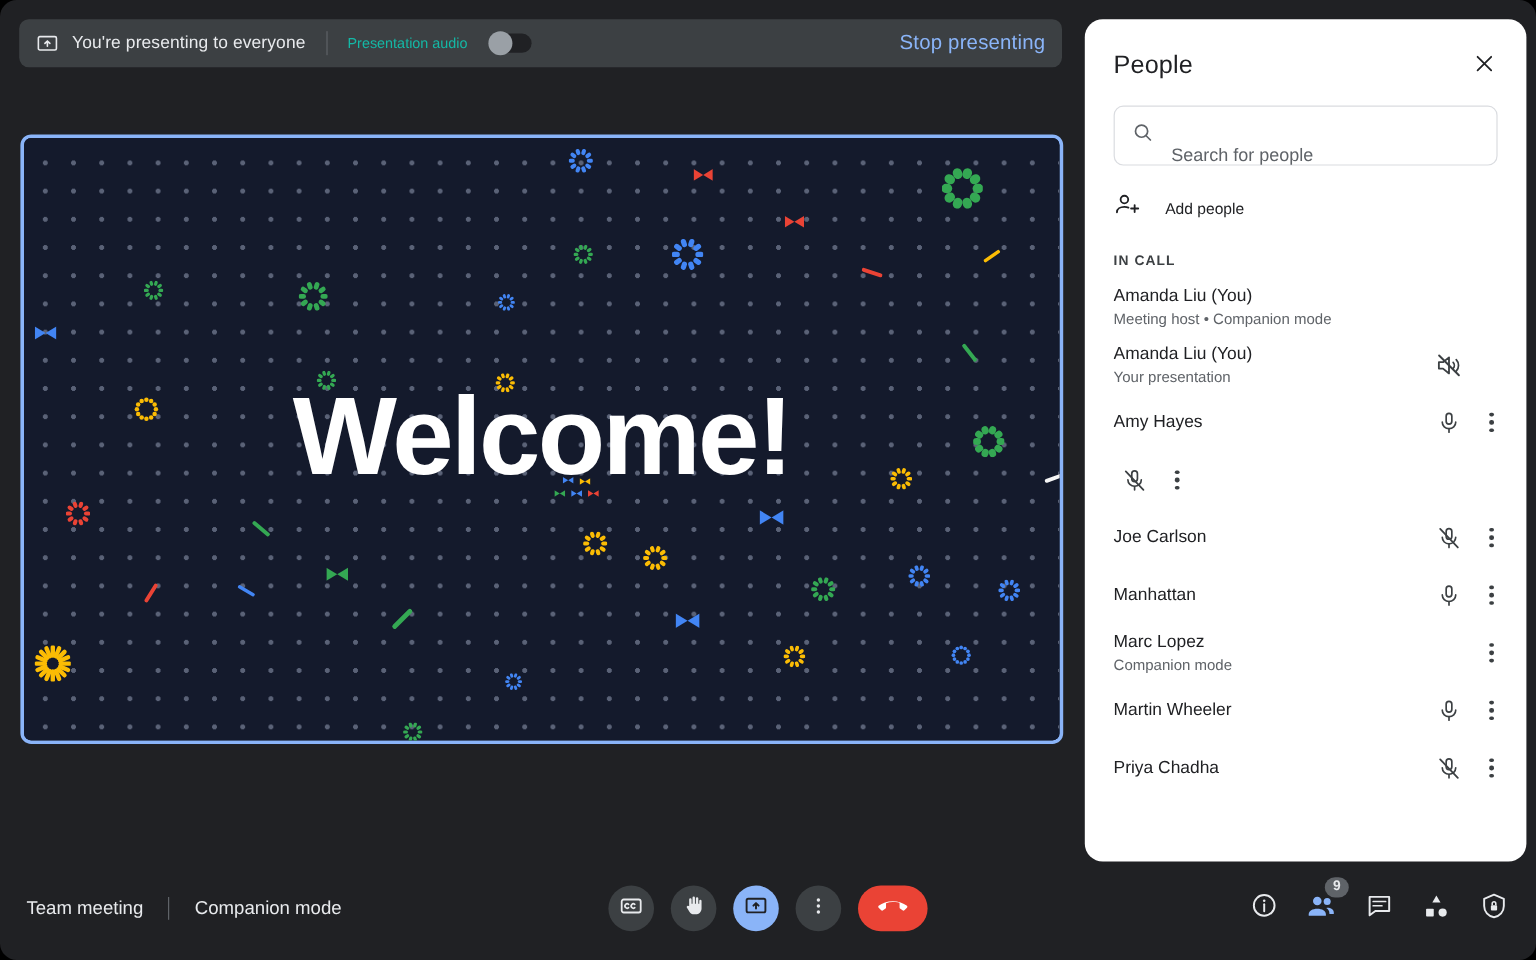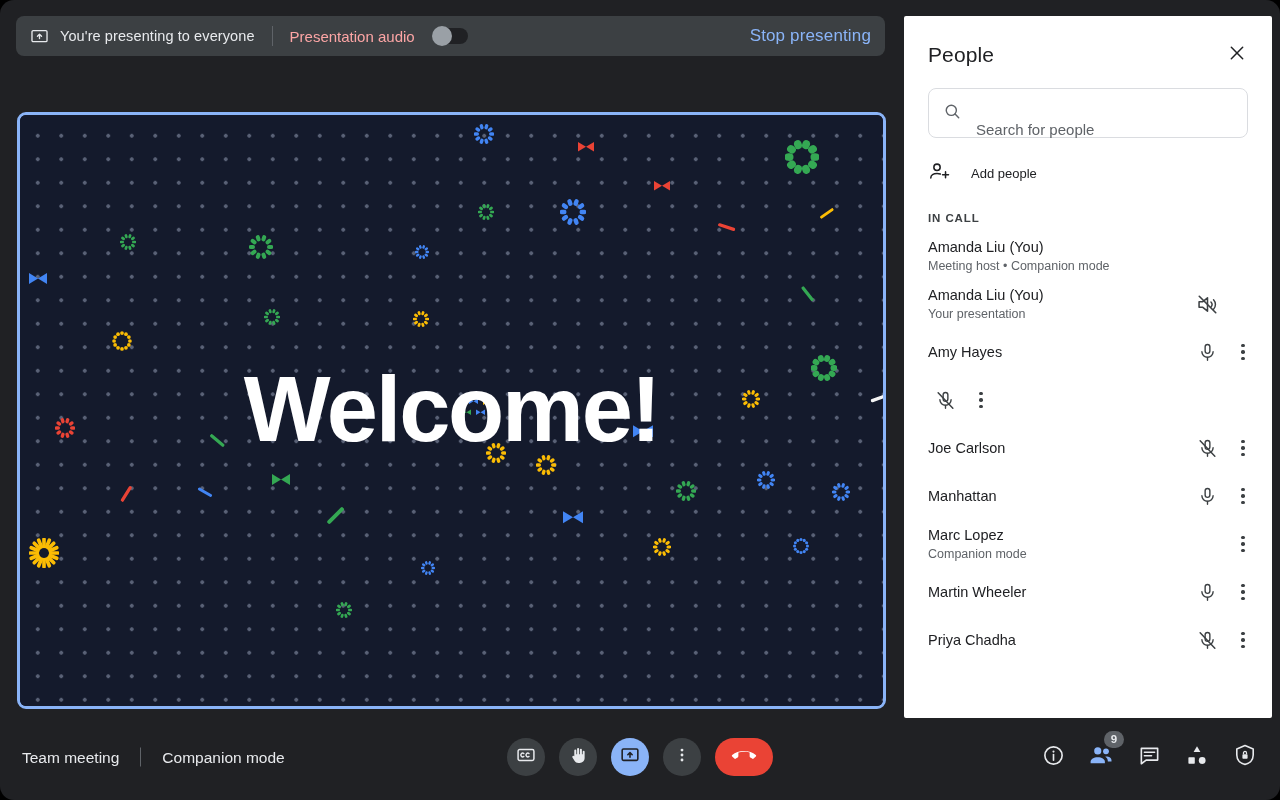--- a/index.html
+++ b/index.html
@@ -36,22 +36,22 @@
     letter-spacing: .1px;
     white-space: nowrap;
   }
   .banner-sep {
     width: 1px; height: 20px;
     background: #5f6368;
     margin: 0 6px;
     flex: 0 0 auto;
   }
   .banner-audio-label {
-    color: #fca5a5;
-    font-size: 15px;
+    color: #14b8a6;
+    font-size: 12px;
     white-space: nowrap;
   }
   .toggle {
     width: 34px; height: 16px;
     background: #202124;
     border-radius: 9px;
     position: relative;
     margin-left: 8px;
     flex: 0 0 auto;
     cursor: pointer;
@@ -70,21 +70,21 @@
     font-weight: 500;
     white-space: nowrap;
     cursor: pointer;
     letter-spacing: .15px;
   }
 
   
   .stage {
     position: absolute;
     left: 17px; top: 112px;
-    width: 869px; height: 597px;
+    width: 869px; height: 508px;
     border: 3px solid #8ab4f8;
     border-radius: 9px;
     overflow: hidden;
     background: #151b2e;
   }
   .stage-inner {
     position: absolute;
     inset: 0;
     background-color: #141a2c;
     background-image: radial-gradient(#5a6277 1.9px, transparent 2.1px);
@@ -175,21 +175,21 @@
     display: flex; align-items: center; justify-content: center;
     line-height: 1;
   }
 
   
   .panel {
     position: absolute;
     left: 904px; top: 16px;
     width: 368px; height: 702px;
     background: #ffffff;
-    border-radius: 2px;
+    border-radius: 15px;
     overflow: hidden;
     display: flex;
     flex-direction: column;
   }
   .panel-header {
     display: flex;
     align-items: center;
     padding: 26px 22px 0 24px;
   }
   .panel-title {

